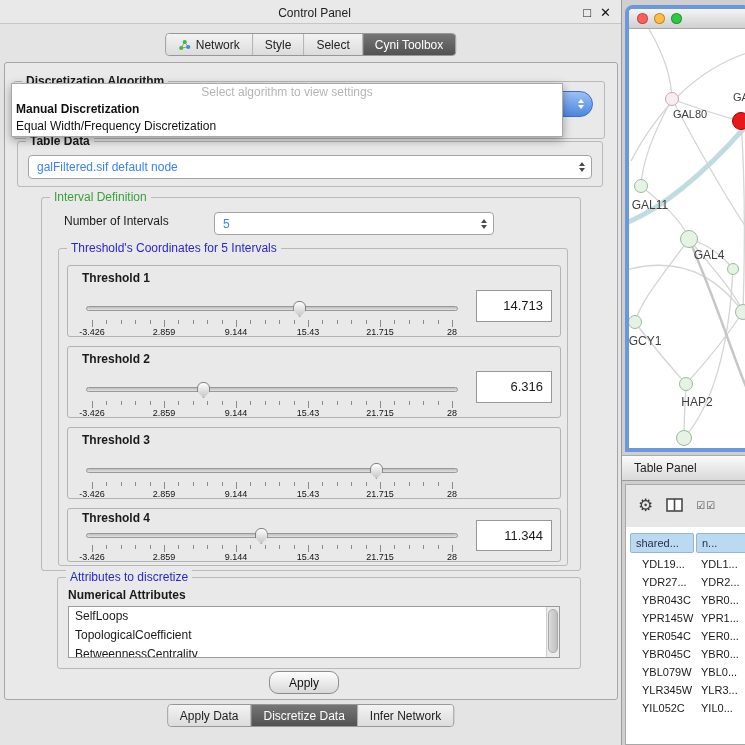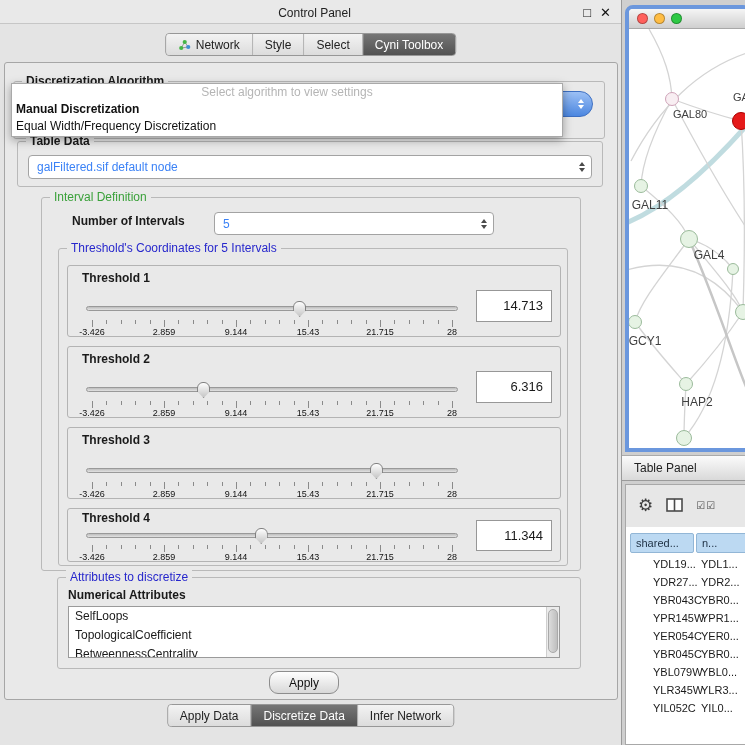--- a/index.html
+++ b/index.html
@@ -47,21 +47,21 @@
 .combo{position:absolute;background:#fff;border:1px solid #a3a3a3;border-radius:4px;font-size:12px;color:#3b82f6;}
 .combo .txt{position:absolute;left:8px;top:0;bottom:0;display:flex;align-items:center;white-space:nowrap;}
 .stepper{position:absolute;right:6px;top:50%;transform:translateY(-50%);display:flex;flex-direction:column;gap:2px;}
 .stepper i{display:block;width:0;height:0;border-left:3.5px solid transparent;border-right:3.5px solid transparent;}
 .stepper .up{border-bottom:4px solid #4a4a4a;}
 .stepper .down{border-top:4px solid #4a4a4a;}
 .td-combo{left:10px;right:10px;top:13px;height:24px;}
 
 
 .int-group{left:36px;top:134px;width:540px;height:374px;}
-.niv-label{position:absolute;left:30px;top:16px;font-size:12px;font-weight:bold;}
+.niv-label{position:absolute;left:22px;top:16px;font-size:12px;font-weight:normal;}
 .niv-combo{left:172px;top:14px;width:280px;height:23px;}
 .thr-group{position:absolute;left:16px;top:50px;width:510px;height:318px;border:1px solid #b9b9b9;border-radius:3px;}
 .thr{position:absolute;left:8px;width:494px;border:1px solid #b3b3b3;border-radius:3px;background:#e9e9e9;}
 .thr-lb{position:absolute;left:14px;top:5px;font-size:12px;font-weight:bold;}
 .slider{position:absolute;left:18px;top:34px;width:372px;height:18px;}
 .track{position:absolute;left:0;right:0;top:6px;height:5px;background:linear-gradient(#bdbdbd,#e2e2e2);border:1px solid #999;border-radius:3px;}
 .sthumb{position:absolute;top:1px;width:13px;height:16px;background:linear-gradient(#fefefe,#c6c6c6);border:1px solid #808080;border-radius:6px 6px 2px 2px;clip-path:polygon(0 0,100% 0,100% 58%,50% 100%,0 58%);}
 .ticks{position:absolute;left:24px;top:54px;width:360px;height:7px;}
 .tick{position:absolute;top:0;width:1px;height:4px;background:#8a8a8a;}
 .tick.major{height:7px;}
@@ -102,21 +102,21 @@
 .colicon{display:inline-flex;}
 .cbx{font-size:10px;color:#4a4a4a;letter-spacing:1px;}
 .tp-white{position:absolute;left:0;top:42px;right:0;bottom:0;background:#fff;}
 .tp-hrow{position:absolute;left:0;top:48px;right:0;height:20px;}
 .hcell{position:absolute;top:0;height:20px;font-size:11px;line-height:18px;padding-left:5px;background:#bcd9f2;border:1px solid #92b6d6;border-radius:2px;color:#1d2f42;overflow:hidden;}
 .hcell.c0{left:4px;width:64px;}
 .hcell.c1{left:70px;width:60px;}
 .tp-rows{position:absolute;left:0;top:70px;right:0;}
 .trow{height:18px;display:flex;}
 .tcell{font-size:11px;line-height:18px;white-space:nowrap;}
-.tcell.c0{width:66px;padding-left:27px;}
+.tcell.c0{width:66px;padding-left:16px;}
 .tcell.c1{padding-left:9px;}
 </style>
 </head>
 <body>
 
 <div class="cp">
   <div class="cp-title">
     <span class="t">Control Panel</span>
     <span class="winbtns">
       <span class="winbtn">□</span>

